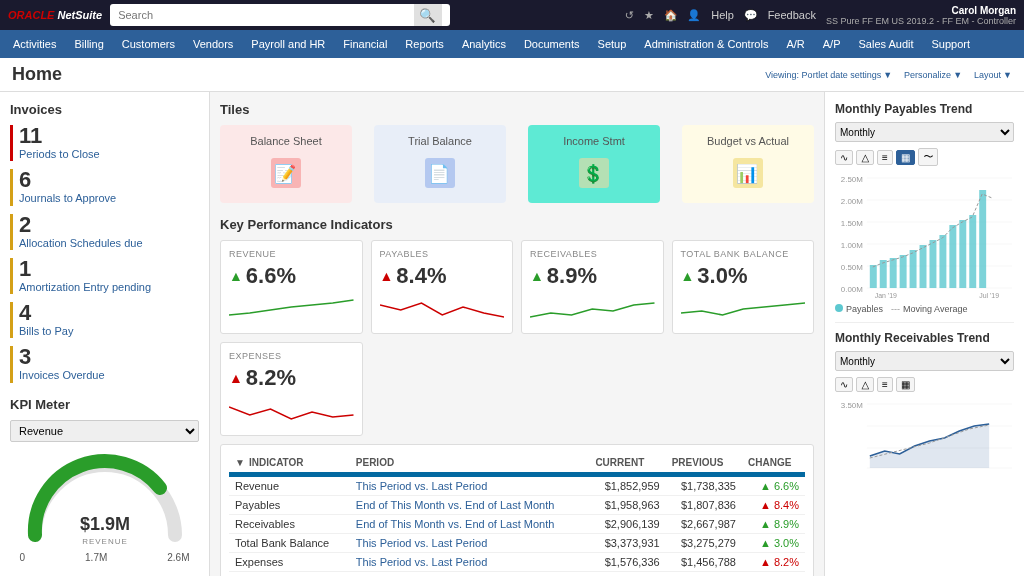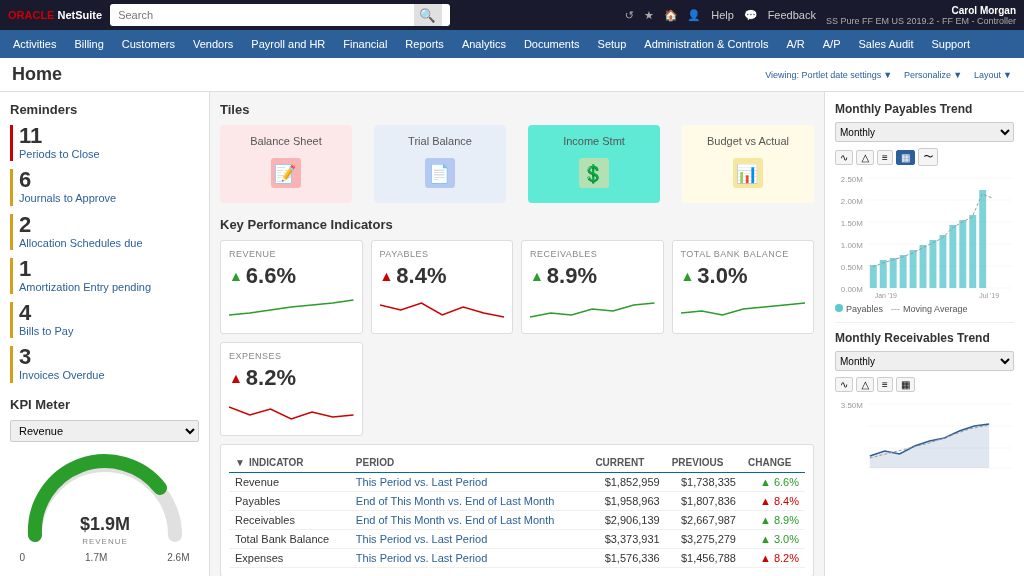--- a/index.html
+++ b/index.html
@@ -3,21 +3,21 @@
   <meta charset="utf-8">
   <style>
     * { box-sizing: border-box; margin: 0; padding: 0; }
     body { font-family: Arial, sans-serif; font-size: 12px; background: #f0f0f0; color: #333; overflow: hidden; }
 
     
     #topbar {
       display: flex; align-items: center; background: #1a1a2e; height: 30px; padding: 0 8px; gap: 8px;
     }
     #logo { color: #e0e0e0; font-size: 11px; font-weight: bold; white-space: nowrap; }
-    #logo span { color: #c00; }
+    #logo span { color: #c00; font-style: italic; }
     #logo b { color: #fff; }
     #search-box {
       flex: 1; max-width: 340px; height: 22px; border-radius: 3px; border: none; padding: 0 8px; font-size: 11px;
       display: flex; align-items: center; background: #fff; overflow: hidden;
     }
     #search-box input { border: none; outline: none; flex: 1; font-size: 11px; }
     #search-box button { border: none; background: #e0e0e0; cursor: pointer; padding: 0 6px; height: 22px; }
     #topbar-right { margin-left: auto; display: flex; align-items: center; gap: 10px; color: #ccc; font-size: 11px; }
     .user-info { color: #fff; font-size: 10px; text-align: right; }
 
@@ -86,21 +86,21 @@
     .kpi-card { background: #fff; border: 1px solid #ddd; border-radius: 3px; padding: 8px; }
     .kpi-label { font-size: 9px; color: #888; text-transform: uppercase; letter-spacing: 0.5px; margin-bottom: 4px; }
     .kpi-value { font-size: 22px; font-weight: bold; color: #333; display: flex; align-items: center; gap: 3px; }
     .kpi-arrow-up { color: #2a9d2a; font-size: 14px; }
     .kpi-arrow-up-red { color: #c00; font-size: 14px; }
     .kpi-sparkline { margin-top: 6px; }
 
     
     .kpi-table-section { background: #fff; border: 1px solid #ddd; border-radius: 3px; padding: 8px; margin-top: 8px; }
     .kpi-table { width: 100%; border-collapse: collapse; font-size: 11px; }
-    .kpi-table th { text-align: left; font-weight: bold; font-size: 10px; color: #555; border-bottom: 1px solid #0369a1; padding: 4px 6px; }
+    .kpi-table th { text-align: left; font-weight: bold; font-size: 10px; color: #555; border-bottom: 5px solid #0369a1; padding: 4px 6px; }
     .kpi-table td { padding: 3px 6px; border-bottom: 1px solid #f0f0f0; }
     .kpi-table td.link { color: #2d6099; cursor: pointer; }
     .kpi-table td.num { text-align: right; }
     .change-up { color: #2a9d2a; }
     .change-up-red { color: #c00; }
     .sort-icon { margin-right: 4px; }
 
     
     #right-panel {
       width: 200px; min-width: 200px; background: #fff; border-left: 1px solid #ddd; padding: 10px; overflow-y: auto;
@@ -176,21 +176,21 @@
     <a class="dropdown-link">
       <span>Layout</span> 
         <span>▼</span>
     </a>
   </div>
 </div>
 
 <div id="main">
 
   <div id="left-panel">
-    <div class="panel-section-title">Reminders</div>
+    <div class="panel-section-title">Invoices</div>
 
     <div class="reminder-item">
       <div class="reminder-left red">
         <div class="reminder-number">11</div>
         <div class="reminder-desc">Periods to Close</div>
       </div>
     </div>
     <div class="reminder-item">
       <div class="reminder-left gold">
         <div class="reminder-number">6</div>

